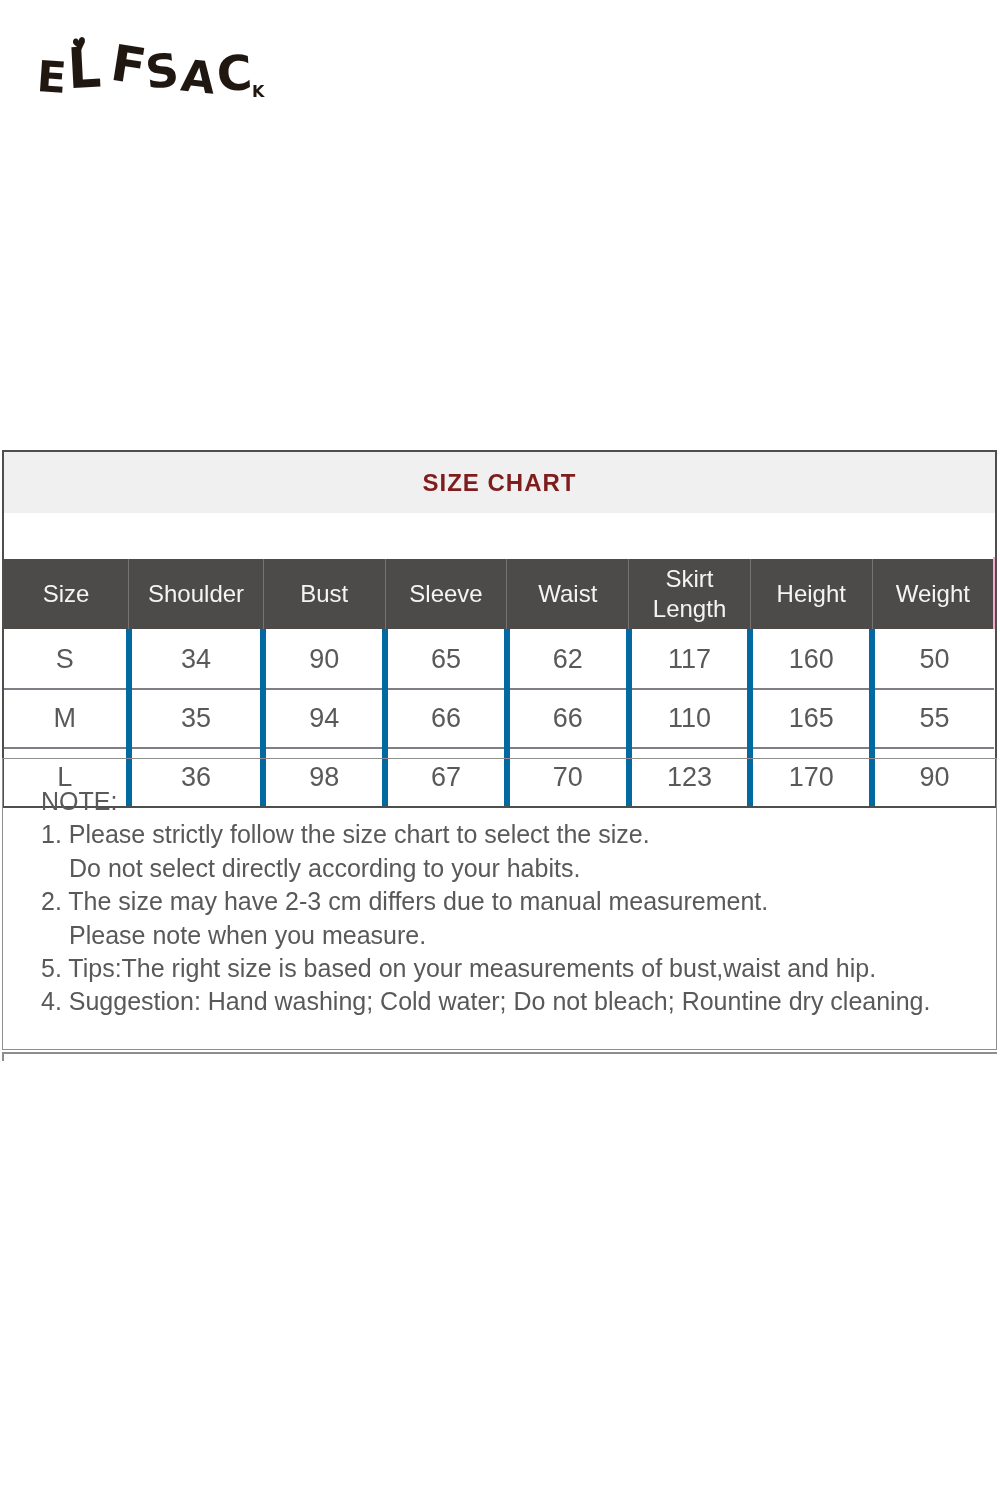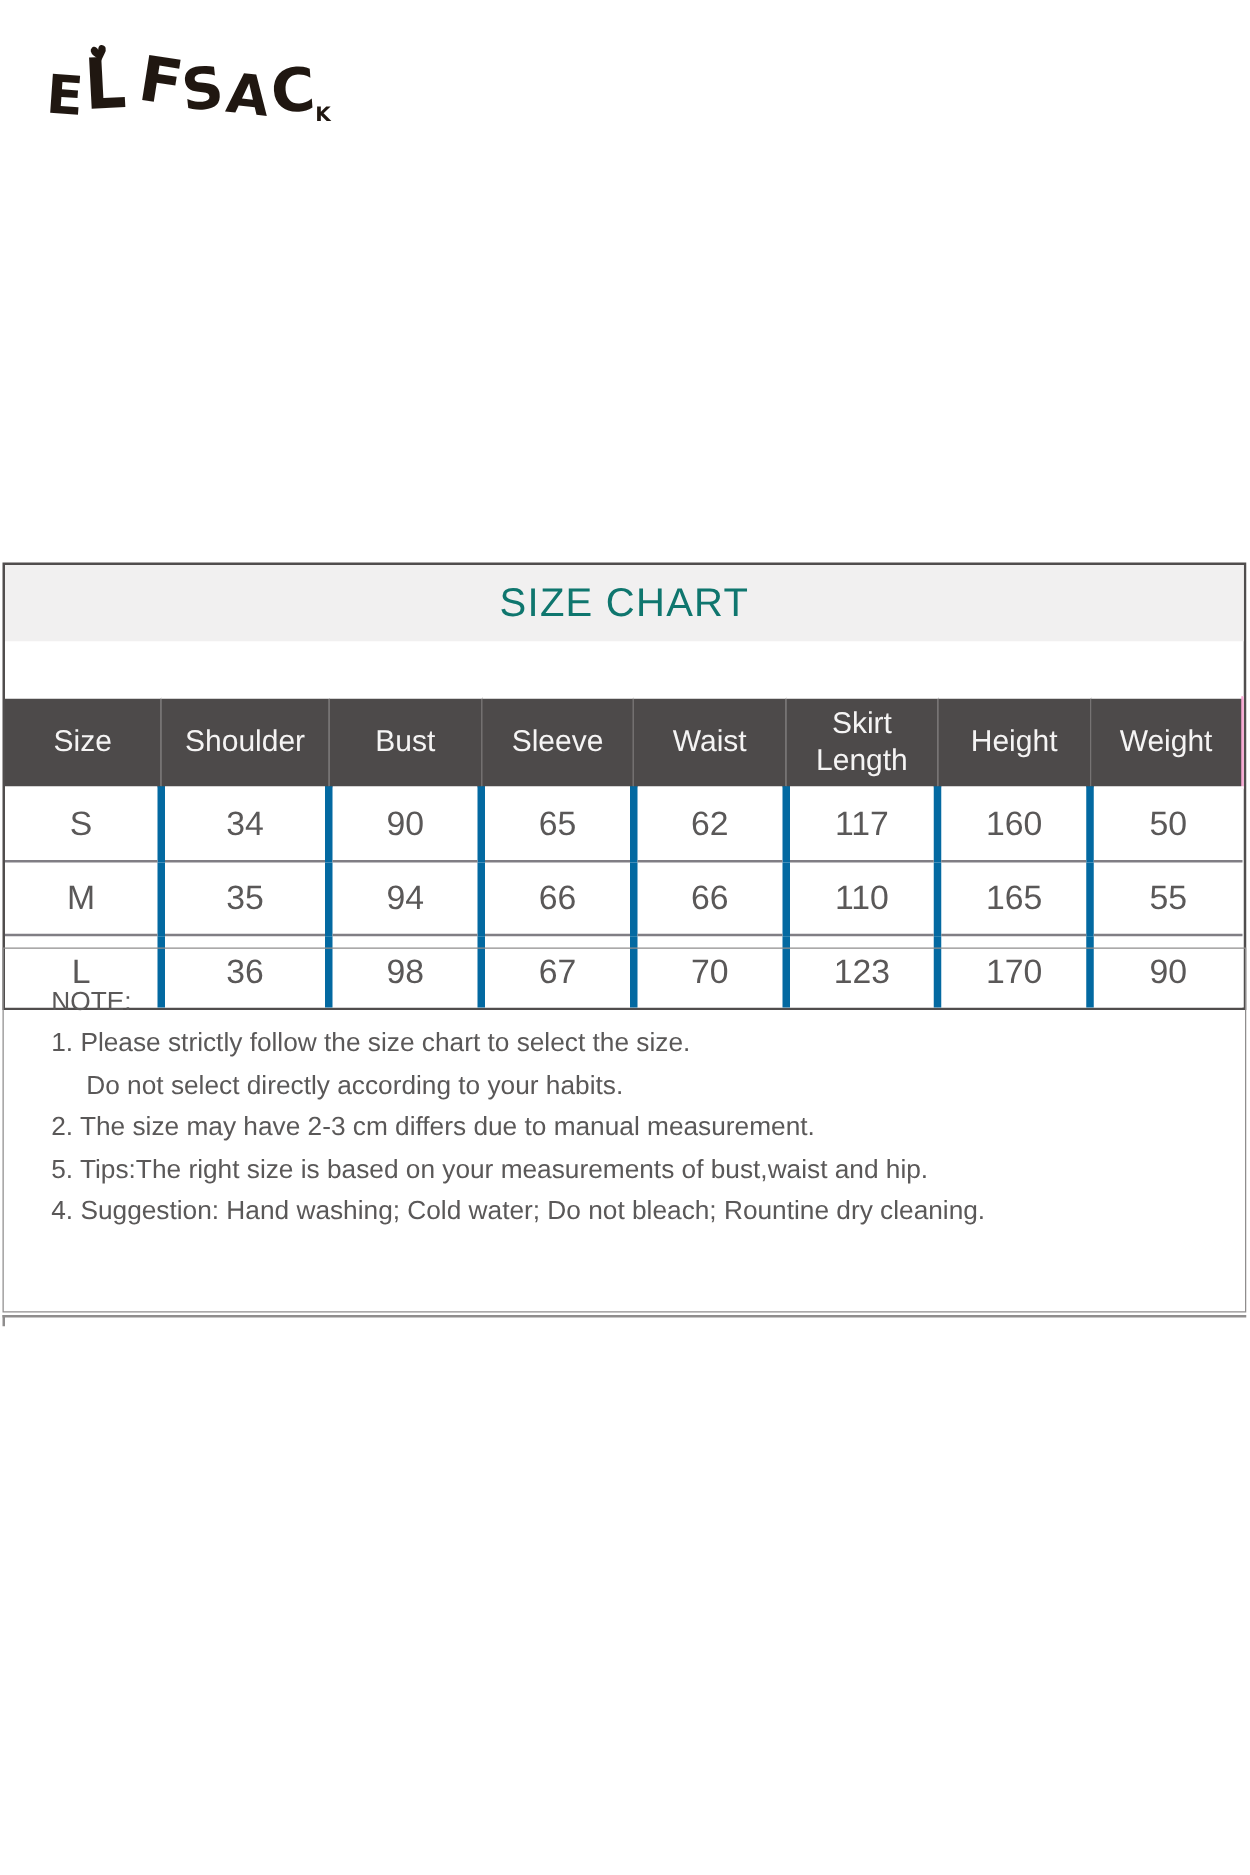--- a/index.html
+++ b/index.html
@@ -48,24 +48,24 @@
     width: 995px;
     box-sizing: border-box;
     border: 2px solid #504d4d;
   }
   .chart-title {
     height: 61px;
     background: #f1f0f0;
     display: flex;
     align-items: center;
     justify-content: center;
-    font-size: 32px;
-    font-weight: normal;
+    font-size: 24px;
+    font-weight: bold;
     letter-spacing: 1px;
-    color: #0f766e;
+    color: #7f1d1d;
   }
   table.size-table {
     width: 100%;
     border-collapse: collapse;
     table-layout: fixed;
     margin-top: 44px;
   }
   table.size-table th {
     background: #4d4a4a;
     color: #f5f4f4;
@@ -99,21 +99,21 @@
     left: 2px;
     top: 758px;
     width: 995px;
     height: 292px;
     box-sizing: border-box;
     border: 1px solid #8f8d8d;
     padding: 26px 20px 0 38px;
     color: #5a5858;
   }
   .note-line {
-    font-size: 21px;
+    font-size: 25px;
     line-height: 33.4px;
     white-space: nowrap;
   }
   .note-line.indent { padding-left: 28px; }
 
   
   .partial-box {
     position: absolute;
     left: 2px;
     top: 1052px;
@@ -200,20 +200,21 @@
         </tbody>
     </table>
   </div>
 
   <div class="note-box">
     <div id="note-lines">
         <div class="note-line">NOTE:</div>
         <div class="note-line">1. Please strictly follow the size chart to select the size.</div>
         <div class="note-line indent">Do not select directly according to your habits.</div>
         <div class="note-line">2. The size may have 2-3 cm differs due to manual measurement.</div>
+        <div class="note-line indent">Please note when you measure.</div>
         <div class="note-line">5. Tips:The right size is based on your measurements of bust,waist and hip.</div>
         <div class="note-line">4. Suggestion: Hand washing; Cold water; Do not bleach; Rountine dry cleaning.</div>
       </div>
   </div>
 
   <div class="partial-box"></div>
 
 </div>
 
 </body></html>

